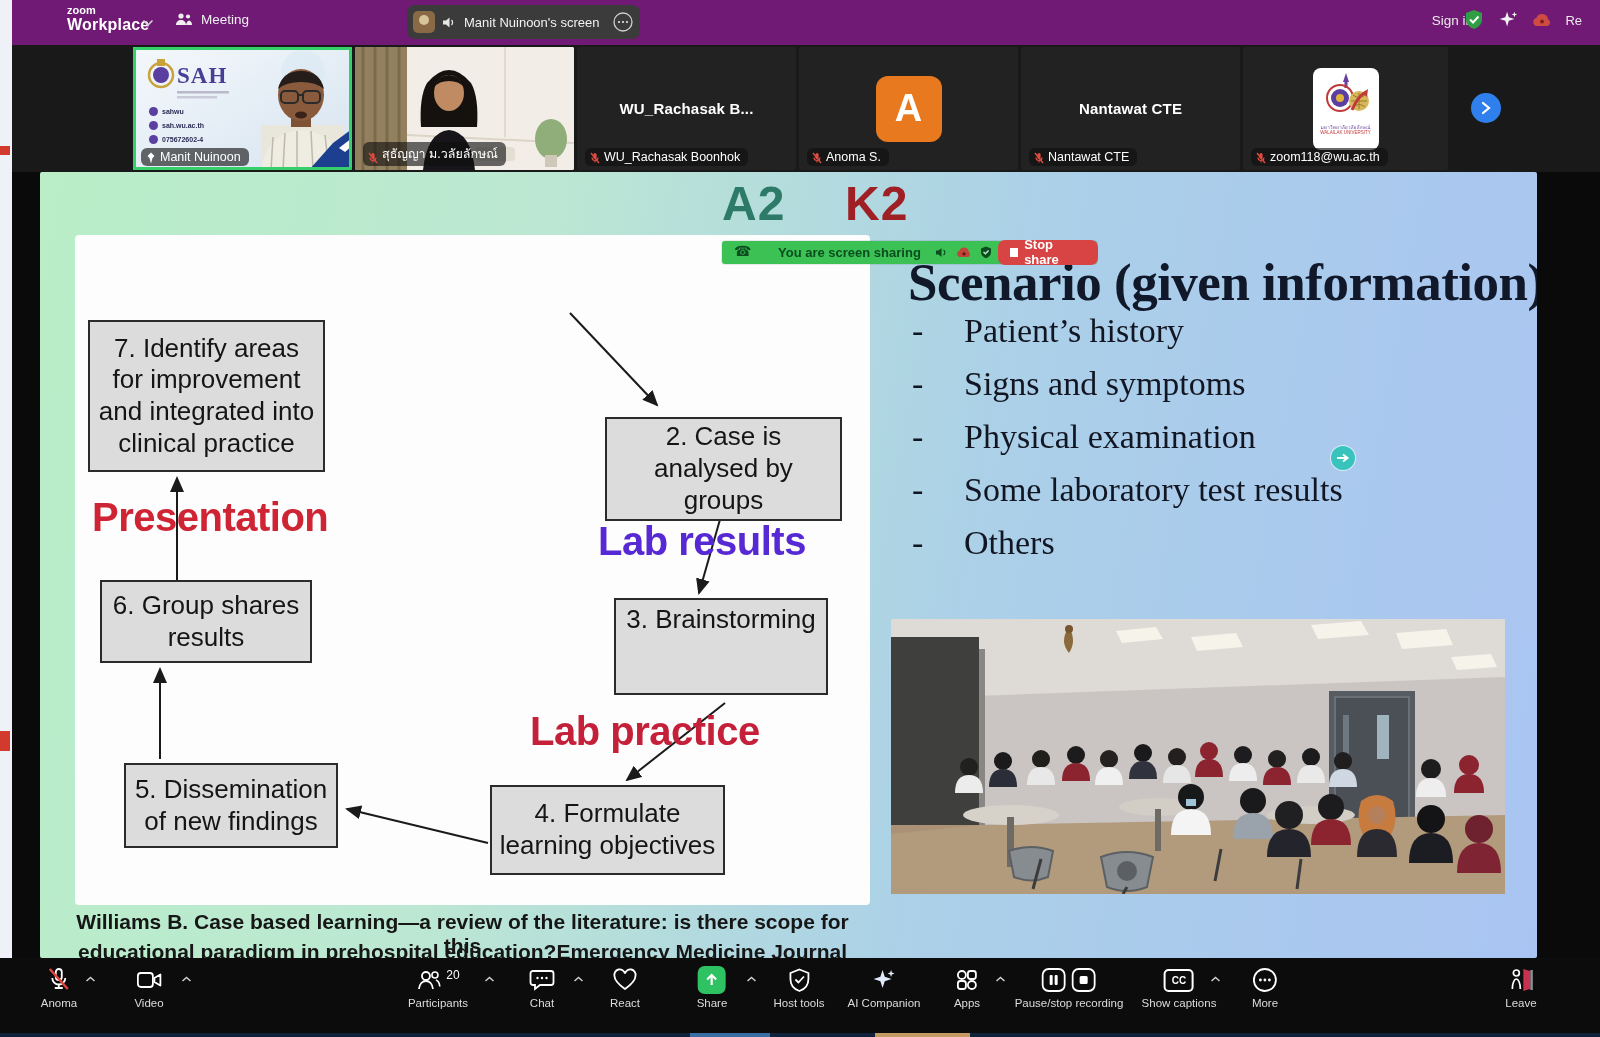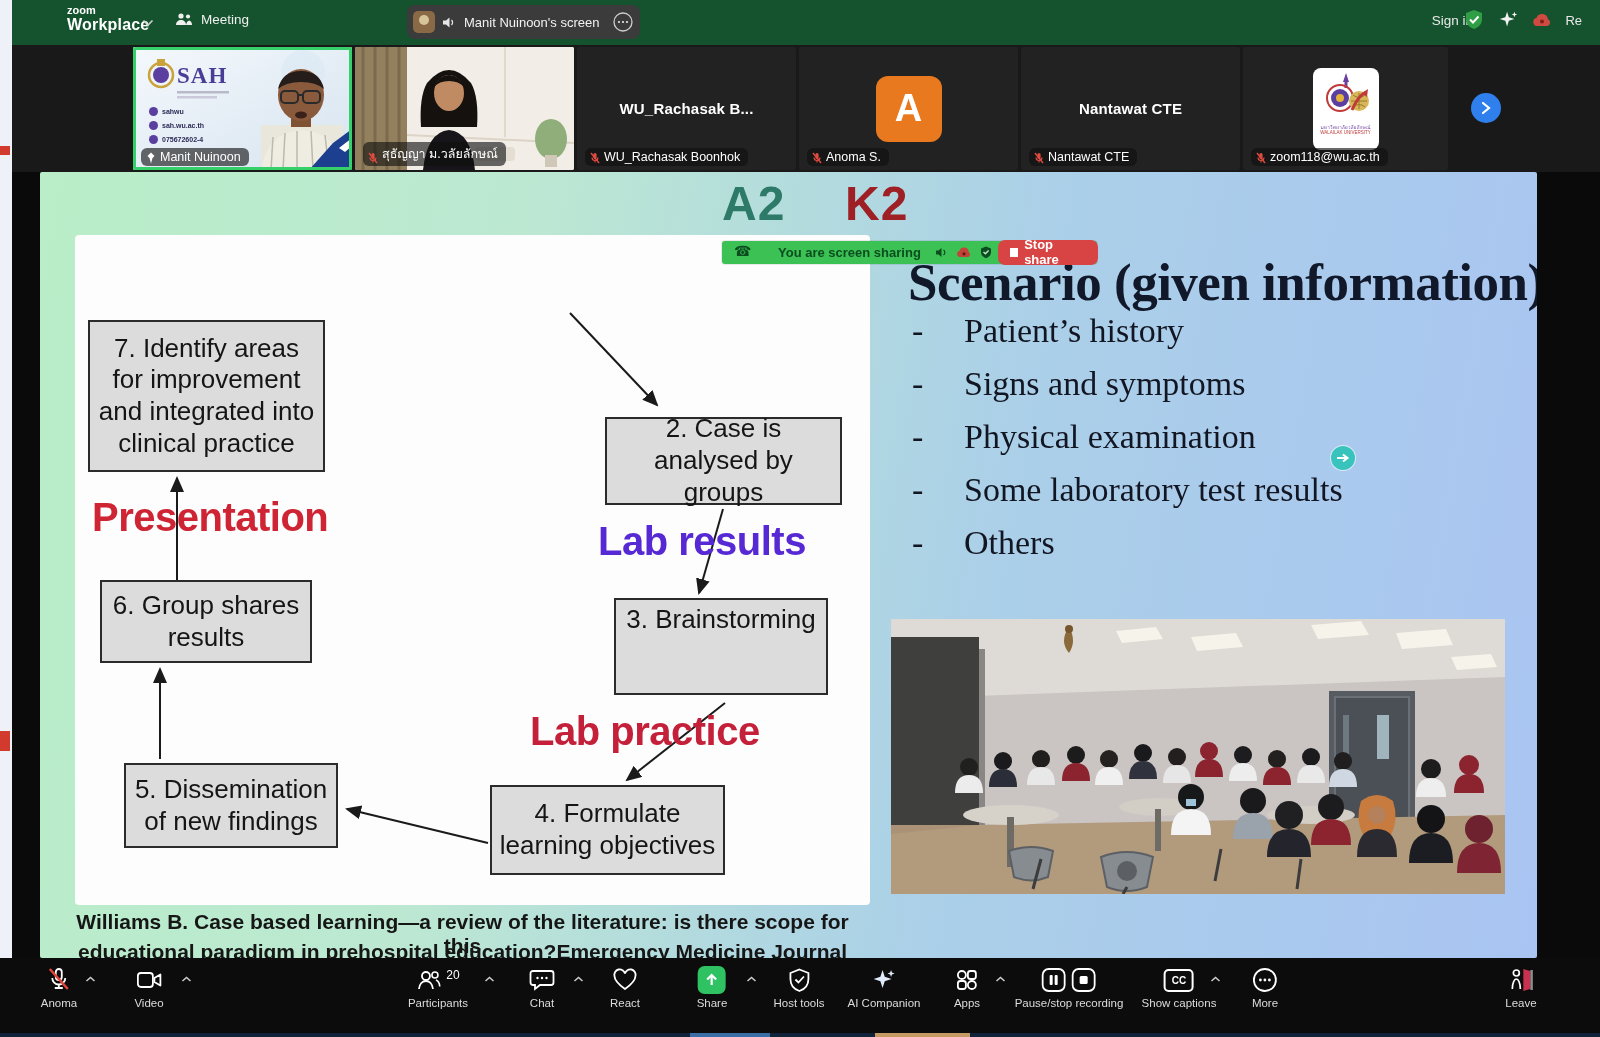--- a/index.html
+++ b/index.html
@@ -5,21 +5,21 @@
   html,body{margin:0;padding:0;}
   body{width:1600px;height:1037px;background:#0a0a0a;position:relative;overflow:hidden;
        font-family:"Liberation Sans",sans-serif;-webkit-font-smoothing:antialiased;}
   .abs{position:absolute;}
 
   
   #left-strip{left:0;top:0;width:12px;height:1012px;background:#eef2f8;border-radius:0 0 6px 0;}
   .edge-red{left:0;width:10px;background:#d23a2e;}
 
   
-  #topbar{left:12px;top:0;width:1588px;height:45px;background:#14532d;}
+  #topbar{left:12px;top:0;width:1588px;height:45px;background:#701a75;}
   #logo{left:55px;top:5px;color:#fff;line-height:1;}
   #logo .l1{font-size:11px;font-weight:700;display:block;margin-bottom:1px;}
   #logo .l2{font-size:16px;font-weight:700;display:block;letter-spacing:.2px;}
   .chev-down{width:12px;height:8px;}
   #meeting-tab{left:163px;top:12px;display:flex;align-items:center;gap:8px;color:#f0f0f0;font-size:13.5px;}
   #share-pill{left:395px;top:5px;width:233px;height:34px;background:#3b3b3b;border-radius:8px;
               display:flex;align-items:center;gap:7px;padding:0 6px;box-sizing:border-box;}
   #pill-avatar{width:22px;height:22px;border-radius:5px;background:linear-gradient(135deg,#b08a5a,#7a5a3a 60%,#4a3а28);background-color:#8a6a46;overflow:hidden;flex:0 0 auto;}
   #pill-avatar::after{content:"";display:block;width:10px;height:10px;margin:4px auto 0;border-radius:50%;background:#d8c49a;}
   #share-pill .txt{color:#f2f2f2;font-size:13px;white-space:nowrap;flex:1;}
@@ -338,21 +338,21 @@
         </marker>
       </defs>
       <line x1="495" y1="78" x2="582" y2="170" stroke="#1a1a1a" stroke-width="2" marker-end="url(#ah)"></line>
       <line x1="648" y1="274" x2="624" y2="358" stroke="#1a1a1a" stroke-width="2" marker-end="url(#ah)"></line>
       <line x1="650" y1="468" x2="552" y2="545" stroke="#1a1a1a" stroke-width="2" marker-end="url(#ah)"></line>
       <line x1="413" y1="608" x2="272" y2="574" stroke="#1a1a1a" stroke-width="2" marker-end="url(#ah)"></line>
       <line x1="85" y1="524" x2="85" y2="434" stroke="#1a1a1a" stroke-width="2" marker-end="url(#ah)"></line>
       <line x1="102" y1="348" x2="102" y2="243" stroke="#1a1a1a" stroke-width="2" marker-end="url(#ah)"></line>
     </svg>
     <div class="dbox" style="left:13px;top:85px;width:237px;height:152px;">7. Identify areas for improvement and integrated into clinical practice</div>
-    <div class="dbox" style="left:530px;top:182px;width:237px;height:88px;">2. Case is analysed by groups</div>
+    <div class="dbox" style="left:530px;top:182px;width:237px;height:104px;">2. Case is analysed by groups</div>
     <div class="dbox" style="left:25px;top:345px;width:212px;height:83px;">6. Group shares results</div>
     <div class="dbox" style="left:539px;top:363px;width:214px;height:97px;align-items:flex-start;">3. Brainstorming</div>
     <div class="dbox" style="left:49px;top:528px;width:214px;height:85px;">5. Dissemination of new findings</div>
     <div class="dbox" style="left:415px;top:550px;width:235px;height:90px;">4. Formulate learning objectives</div>
     <span class="flabel" id="lbl-presentation">Presentation</span>
     <span class="flabel" id="lbl-labresults">Lab results</span>
     <span class="flabel" id="lbl-labpractice">Lab practice</span>
   </div>
 
   <div class="abs" id="sharebar">

